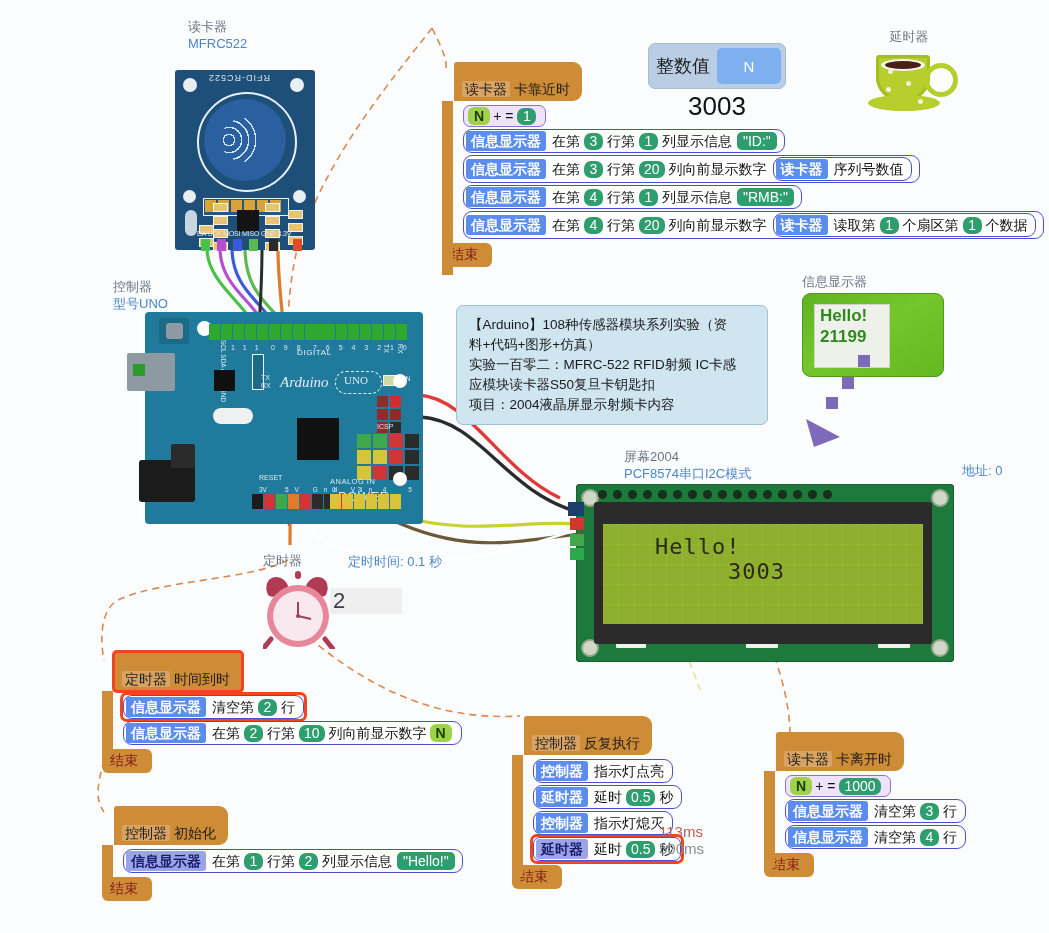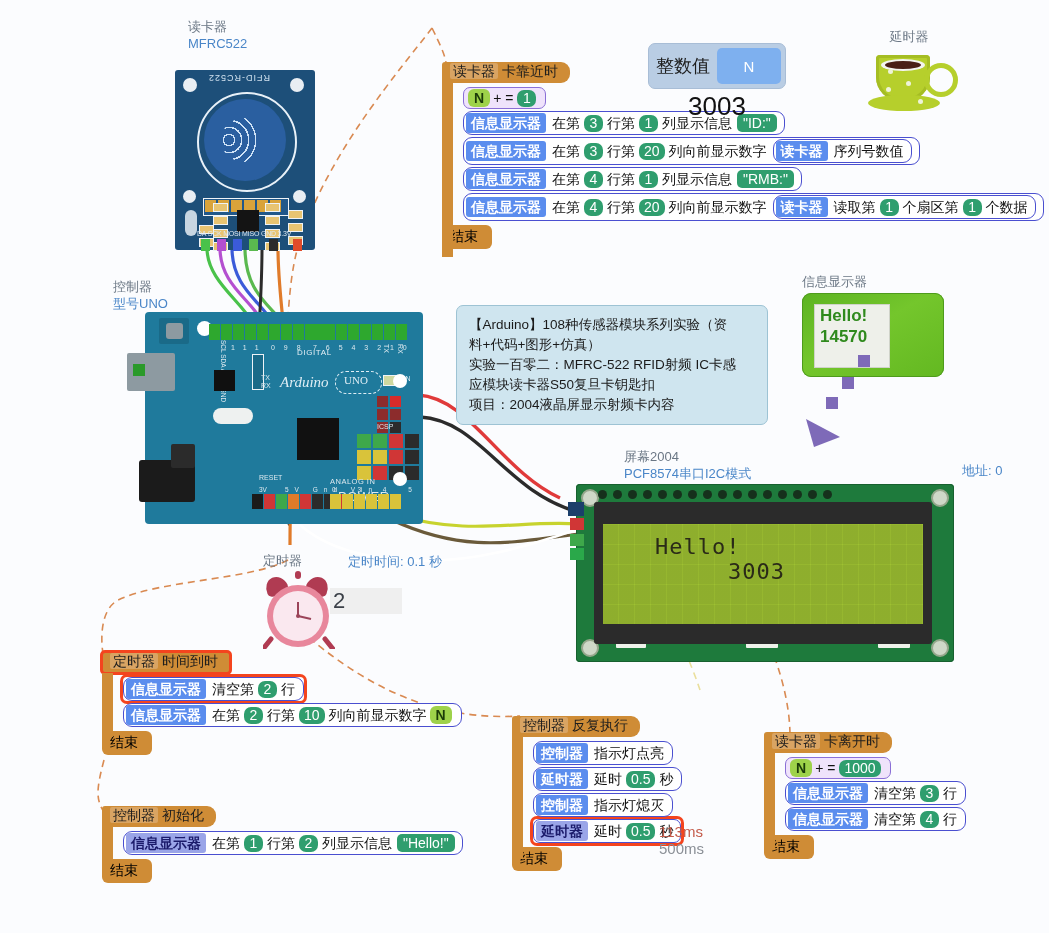--- a/index.html
+++ b/index.html
@@ -11,22 +11,22 @@
   }
   .abs{position:absolute;}
   
   .comp-label{font-size:13px;color:#6b7785;line-height:17px;white-space:nowrap;}
   .comp-sub{font-size:13px;color:#4a86c8;line-height:17px;white-space:nowrap;}
 
   
   .script{position:absolute;}
   .hat{
     display:inline-block;background:#cf8c36;color:#1d1d1d;
-    font-size:14px;padding:1px 12px 3px 8px;border-radius:3px 9px 9px 0;
-    white-space:nowrap;line-height:17px;
+    font-size:14px;padding:19px 12px 3px 8px;border-radius:3px 9px 9px 0;
+    white-space:nowrap;line-height:17px;margin-left:12px;
   }
   .hat .obj{background:#d9a463;padding:0 3px;border-radius:2px;}
   .spine{
     position:absolute;left:0;top:22px;bottom:22px;width:11px;background:#cf8c36;
   }
   .rows{margin-left:11px;padding:2px 0 2px 0;}
   .row{margin:2px 0 2px 10px;display:flex;}
   .blk{
     display:inline-flex;align-items:center;gap:0px;
     background:#ffffff;border:1px solid #4a4fd0;border-radius:9px;
@@ -50,21 +50,21 @@
   }
   .str{
     background:#2f9e6e;color:#fff;border-radius:5px;padding:0px 6px;margin-left:4px;
     font-size:14px;display:inline-block;
   }
   .inner{
     display:inline-flex;align-items:center;background:#fff;border:1px solid #4a4fd0;
     border-radius:9px;padding:1px 6px 1px 2px;margin-left:5px;
   }
   .end{
-    display:inline-block;background:#cf8c36;color:#000000;font-size:14px;
+    display:inline-block;background:#cf8c36;color:#7f1d1d;font-size:14px;
     padding:3px 14px 4px 8px;border-radius:0 6px 6px 6px;line-height:17px;
   }
   .hl{outline:3px solid #f4441e;outline-offset:-1px;border-radius:3px;}
   .hlrow{box-shadow:0 0 0 3px #f4441e;border-radius:4px;}
 
   
   .infobox{
     background:#cfe5ef;border:1px solid #9dc3d4;border-radius:7px;
     padding:9px 12px;font-size:13.5px;color:#1a1a1a;line-height:20px;width:286px;
   }
@@ -443,21 +443,21 @@
     <div>项目：2004液晶屏显示射频卡内容</div>
   </div>
 </div>
 
 <div class="abs" style="left:802px;top:273px;">
   <div class="comp-label">信息显示器</div>
   <div style="position:relative;margin-top:3px;">
     <div class="msgdev"></div>
     <div class="msgscr">
       <div>Hello!</div>
-      <div>14570</div>
+      <div>21199</div>
     </div>
   </div>
 </div>
 
 <div class="abs" style="left:800px;top:355px;width:120px;height:100px;">
   <div class="cursor" style="left:58px;top:0px;"></div>
   <div class="cursor" style="left:42px;top:22px;"></div>
   <div class="cursor" style="left:26px;top:42px;"></div>
   <svg width="120" height="100" style="position:absolute;left:0;top:0;">
     <polygon points="6,64 40,82 14,92" fill="#7e6ab8"></polygon>

